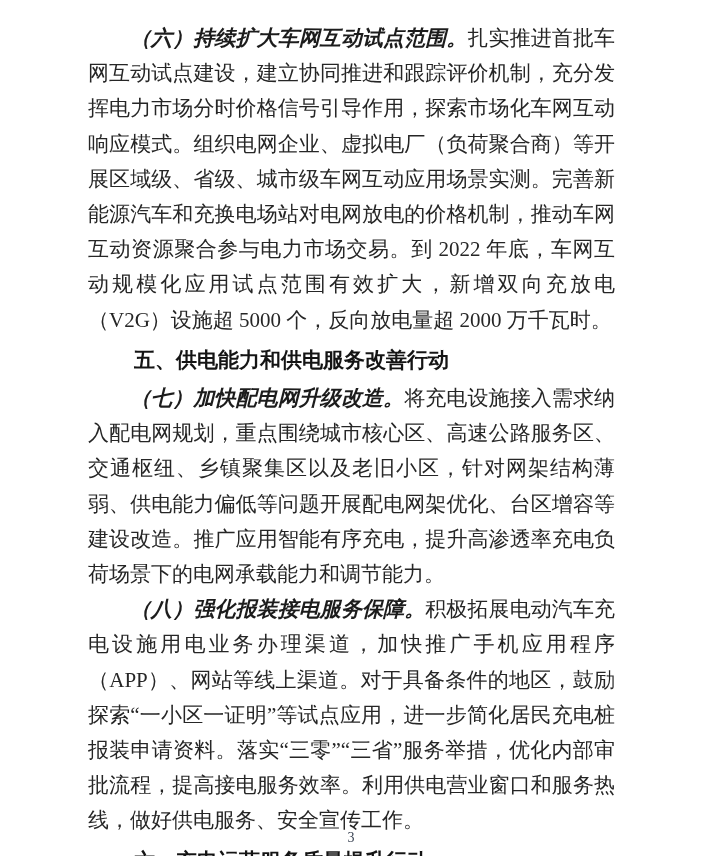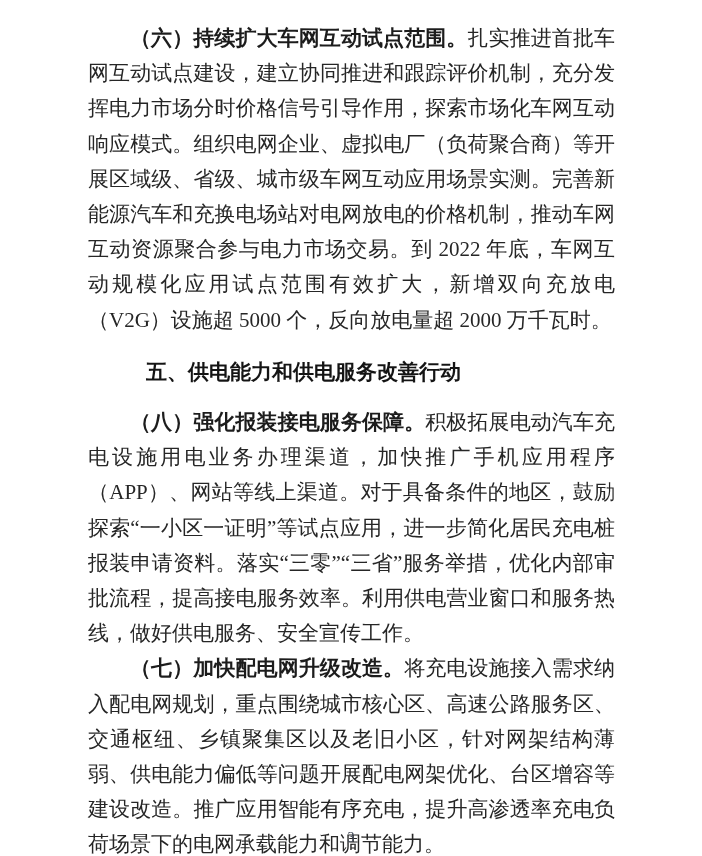--- a/index.html
+++ b/index.html
@@ -26,23 +26,24 @@
     text-align: justify;
   }
   .doc p {
     margin: 0;
     padding: 0;
     text-indent: 2em;
   }
   .lead {
     font-weight: 700;
     color: #1c1c1c;
+    font-style: italic;
   }
   .section-heading {
-    margin: 16px;
+    margin: 4px;
     padding: 0;
     text-indent: 2em;
     font-family: "Liberation Sans", "DejaVu Sans", sans-serif;
     font-weight: 700;
     font-size: 21px;
     line-height: 35.2px;
     color: #141414;
   }
   .page-number {
     position: absolute;
@@ -62,25 +63,25 @@
 <div class="page">
   <div class="doc">
 
     <p>
       <span class="lead">（六）持续扩大车网互动试点范围。</span><span>扎实推进首批车网互动试点建设，建立协同推进和跟踪评价机制，充分发挥电力市场分时价格信号引导作用，探索市场化车网互动响应模式。组织电网企业、虚拟电厂（负荷聚合商）等开展区域级、省级、城市级车网互动应用场景实测。完善新能源汽车和充换电场站对电网放电的价格机制，推动车网互动资源聚合参与电力市场交易。到 2022 年底，车网互动规模化应用试点范围有效扩大，新增双向充放电（V2G）设施超 5000 个，反向放电量超 2000 万千瓦时。</span>
     </p>
 
     <h2 class="section-heading">五、供电能力和供电服务改善行动</h2>
 
     <p>
-      <span class="lead">（八）强化报装接电服务保障。</span><span>积极拓展电动汽车充电设施用电业务办理渠道，加快推广手机应用程序（APP）、网站等线上渠道。对于具备条件的地区，鼓励探索“一小区一证明”等试点应用，进一步简化居民充电桩报装申请资料。落实“三零”“三省”服务举措，优化内部审批流程，提高接电服务效率。利用供电营业窗口和服务热线，做好供电服务、安全宣传工作。</span>
+      <span class="lead">（七）加快配电网升级改造。</span><span>将充电设施接入需求纳入配电网规划，重点围绕城市核心区、高速公路服务区、交通枢纽、乡镇聚集区以及老旧小区，针对网架结构薄弱、供电能力偏低等问题开展配电网架优化、台区增容等建设改造。推广应用智能有序充电，提升高渗透率充电负荷场景下的电网承载能力和调节能力。</span>
     </p>
 
     <p>
-      <span class="lead">（七）加快配电网升级改造。</span><span>将充电设施接入需求纳入配电网规划，重点围绕城市核心区、高速公路服务区、交通枢纽、乡镇聚集区以及老旧小区，针对网架结构薄弱、供电能力偏低等问题开展配电网架优化、台区增容等建设改造。推广应用智能有序充电，提升高渗透率充电负荷场景下的电网承载能力和调节能力。</span>
+      <span class="lead">（八）强化报装接电服务保障。</span><span>积极拓展电动汽车充电设施用电业务办理渠道，加快推广手机应用程序（APP）、网站等线上渠道。对于具备条件的地区，鼓励探索“一小区一证明”等试点应用，进一步简化居民充电桩报装申请资料。落实“三零”“三省”服务举措，优化内部审批流程，提高接电服务效率。利用供电营业窗口和服务热线，做好供电服务、安全宣传工作。</span>
     </p>
 
     <h2 class="section-heading">六、充电运营服务质量提升行动</h2>
 
   </div>
 
   <div class="page-number">3</div>
 </div>
 
 </body></html>

